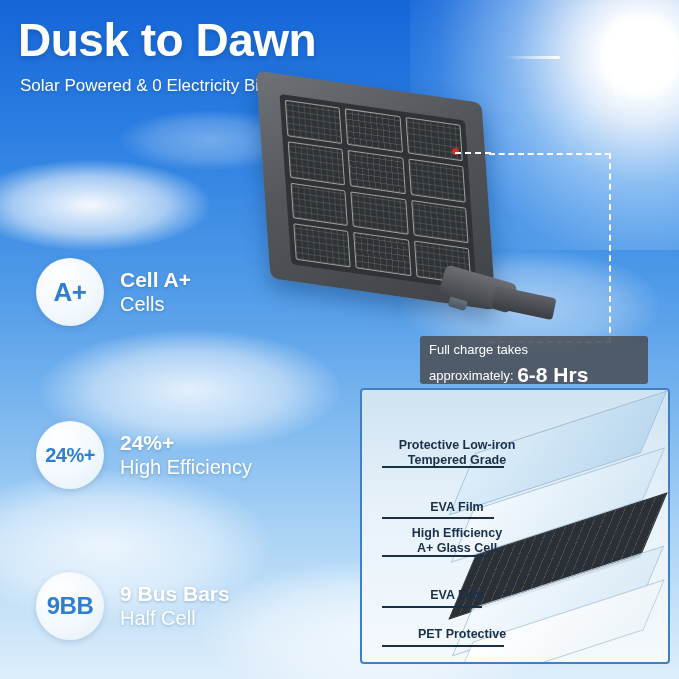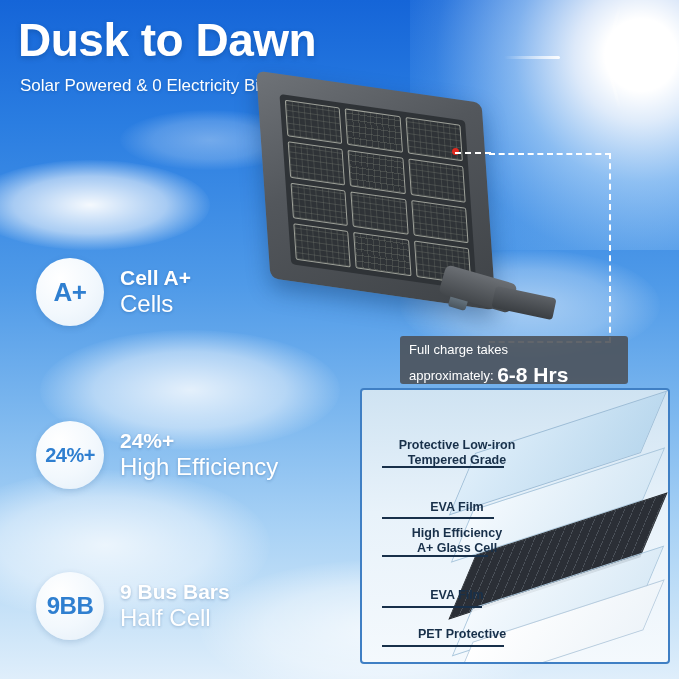--- a/index.html
+++ b/index.html
@@ -96,28 +96,28 @@
     margin-left: 16px;
     color: #ffffff;
     text-shadow: 0 1px 3px rgba(10,60,120,0.3);
   }
   .feature-text .l1 {
     font-size: 21px;
     font-weight: bold;
     line-height: 1.15;
   }
   .feature-text .l2 {
-    font-size: 24px;
+    font-size: 20px;
     line-height: 1.2;
   }
 
   
   .charge-box {
     position: absolute;
-    left: 400px;
+    left: 420px;
     top: 336px;
     width: 228px;
     height: 48px;
     background: rgba(75,80,86,0.88);
     border-radius: 3px;
     color: #ffffff;
     font-size: 13px;
     padding: 5px 8px 0 9px;
     box-sizing: border-box;
     line-height: 1.45;

